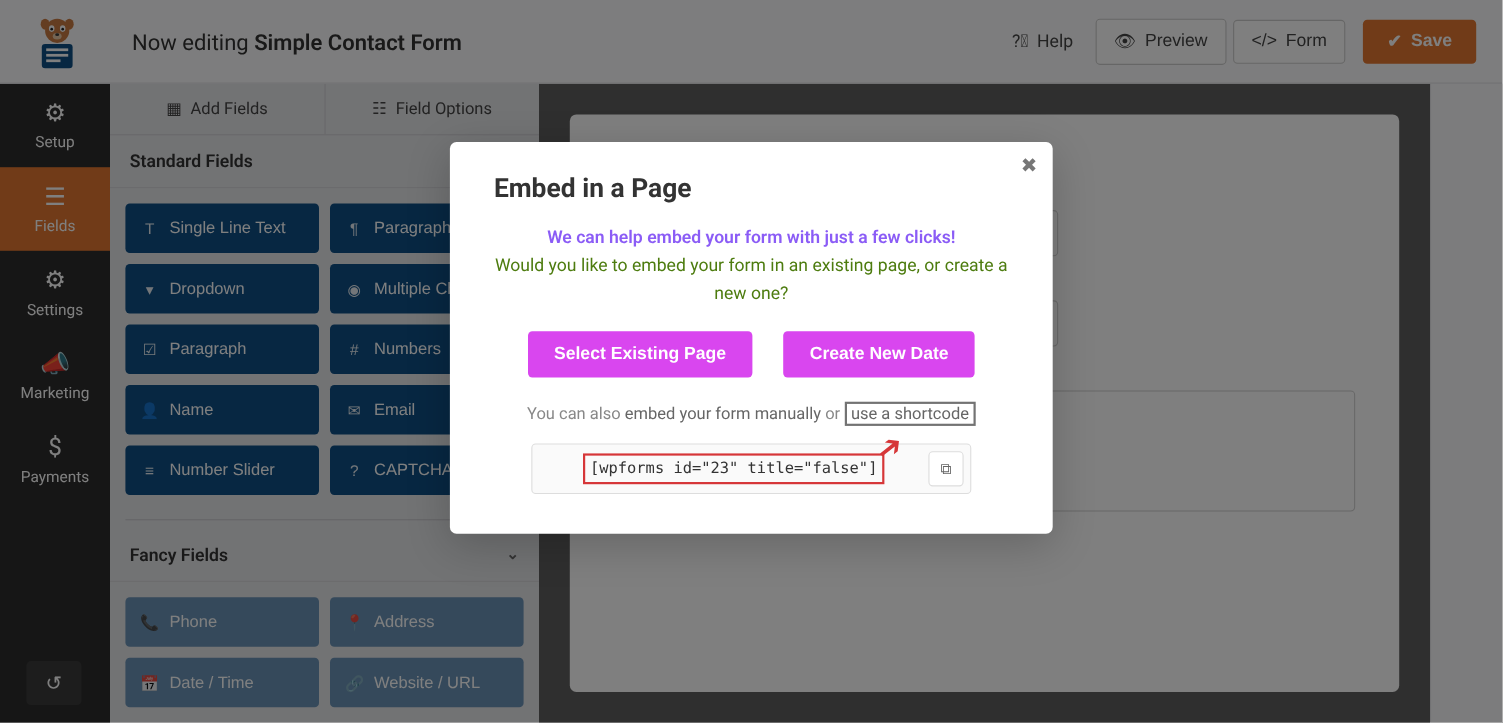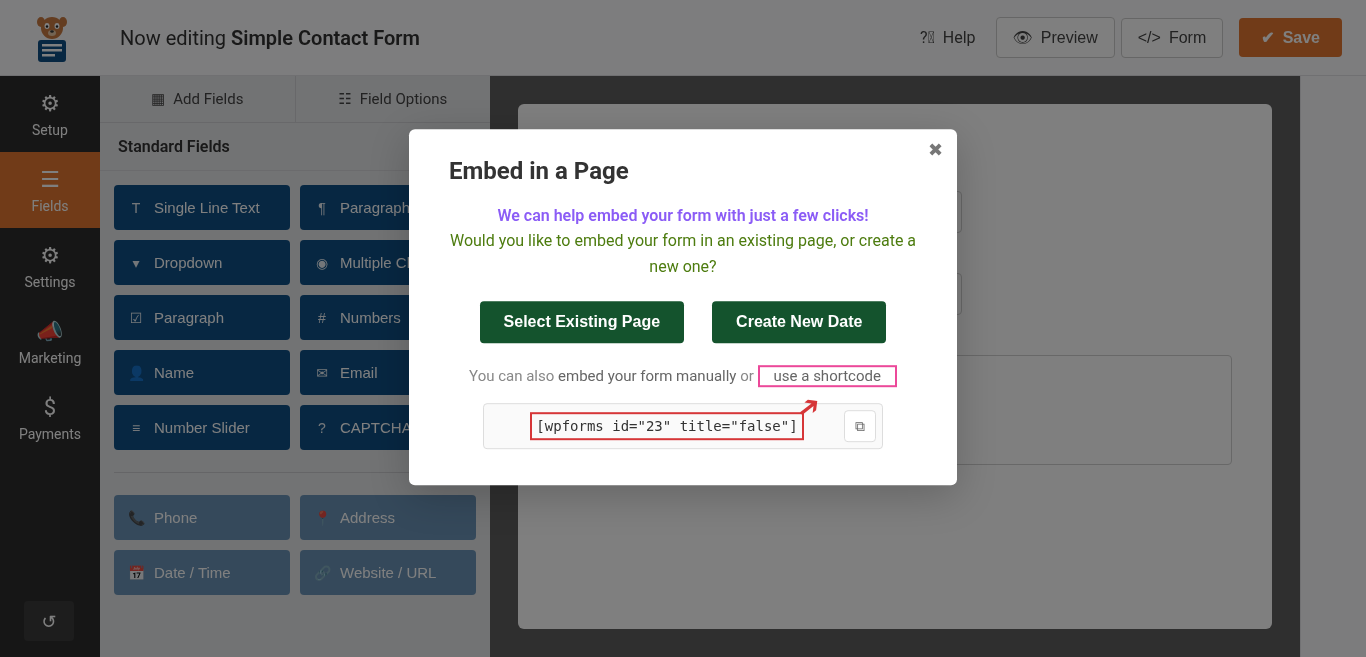--- a/index.html
+++ b/index.html
@@ -47,24 +47,24 @@
 .form-field-box { border: 1px solid #d0d0d0; border-radius: 4px; height: 42px; margin-bottom: 20px; width: 60%; background: #fff; }
 .form-textarea-box { border: 1px solid #d0d0d0; border-radius: 4px; height: 110px; width: 100%; background: #fff; margin-top: 40px; }
 
 
 .modal { position: absolute; left: 50%; top: 50%; transform: translate(-50%, -56%); width: 548px; background: #fff; border-radius: 6px; z-index: 100; padding: 28px 40px 36px; box-shadow: 0 10px 40px rgba(0,0,0,0.2); }
 .modal-close { position: absolute; top: 10px; right: 14px; color: #777; font-size: 18px; cursor: pointer; }
 .modal-title { font-size: 24px; font-weight: 700; color: #333; text-align: left; margin-bottom: 18px; }
 .modal-lead { text-align: center; font-size: 16px; color: #8b5cf6; font-weight: 600; line-height: 1.6; }
 .modal-sub { text-align: center; font-size: 16px; color: #4d7c0f; line-height: 1.6; margin-bottom: 22px; }
 .modal-btns { display: flex; gap: 28px; justify-content: center; margin-bottom: 22px; }
-.modal-btn { background: #14532d; color: #fff; border: none; border-radius: 4px; padding: 12px 24px; font-size: 16px; font-weight: 600; cursor: pointer; }
+.modal-btn { background: #d946ef; color: #fff; border: none; border-radius: 4px; padding: 12px 24px; font-size: 16px; font-weight: 600; cursor: pointer; }
 .modal-help { text-align: center; font-size: 15px; color: #888; margin-bottom: 16px; }
 .modal-help .link { color: #666; cursor: pointer; }
-.shortcode-highlight { border: 2px solid #ec4899; padding: 0 14px; display: inline-block; }
+.shortcode-highlight { border: 2px solid #737373; padding: 0 4px; display: inline-block; }
 .shortcode-box { display: flex; border: 1px solid #ddd; border-radius: 4px; background: #fafafa; width: 400px; margin: 0 auto; align-items: center; padding: 6px; position: relative; }
 .shortcode-text { flex: 1; text-align: center; font-family: Consolas, Menlo, monospace; font-size: 14px; color: #333; }
 .shortcode-text-inner { border: 2px solid #d63638; padding: 4px 4px; display: inline-block; }
 .copy-btn { width: 32px; height: 32px; border: 1px solid #ddd; border-radius: 4px; background: #fff; cursor: pointer; display: flex; align-items: center; justify-content: center; color: #666; font-size: 14px; }
 .arrow-annot { position: absolute; font-size: 28px; color: #d63638; transform: rotate(-38deg); top: -14px; right: 62px; pointer-events: none; }
 </style>
 </head>
 <body>
 
 <div class="top-header">
@@ -188,20 +188,24 @@
     <button class="field-btn">
         <span class="field-icon">≡</span>
         <span>Number Slider</span>
       </button>
     <button class="field-btn">
         <span class="field-icon">?</span>
         <span>CAPTCHA</span>
       </button>
   </div>
   <div class="divider-line"></div>
+  <div class="section-header">
+    <span>Fancy Fields</span>
+    <span class="chevron">⌄</span>
+  </div>
   <div class="field-grid">
     <button class="field-btn fancy">
         <span class="field-icon">📞</span>
         <span>Phone</span>
       </button>
     <button class="field-btn fancy">
         <span class="field-icon">📍</span>
         <span>Address</span>
       </button>
     <button class="field-btn fancy">

